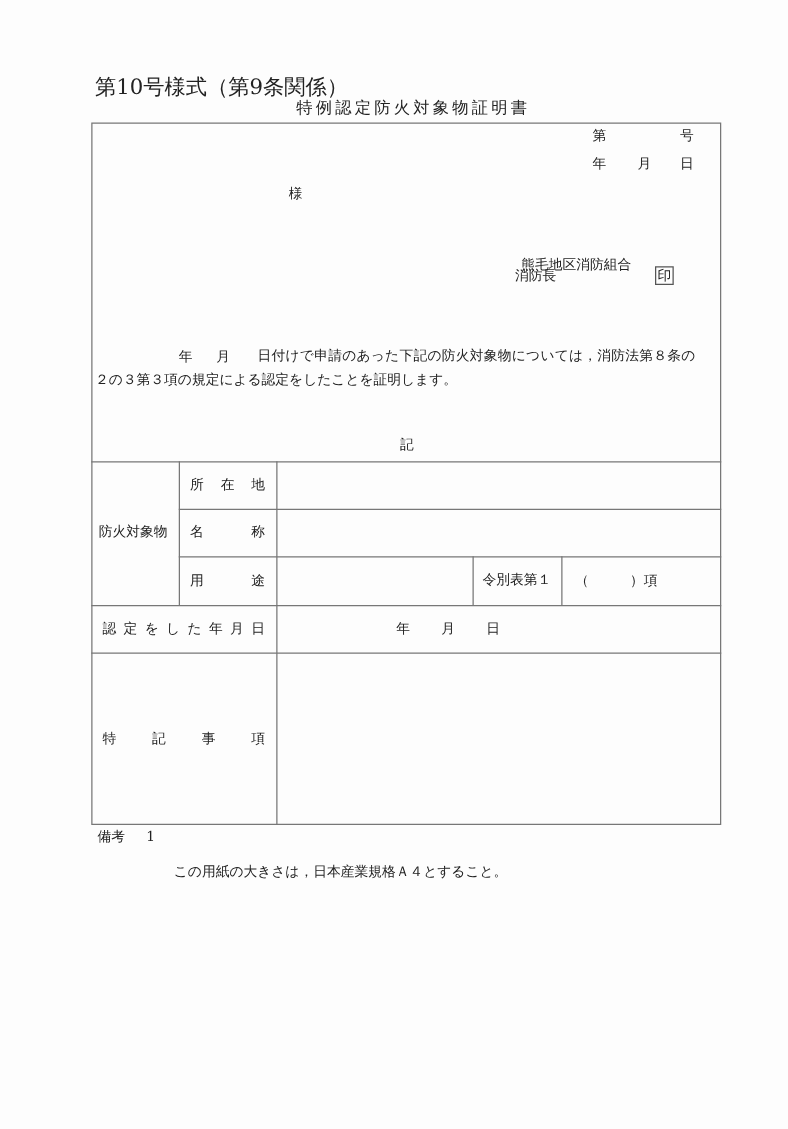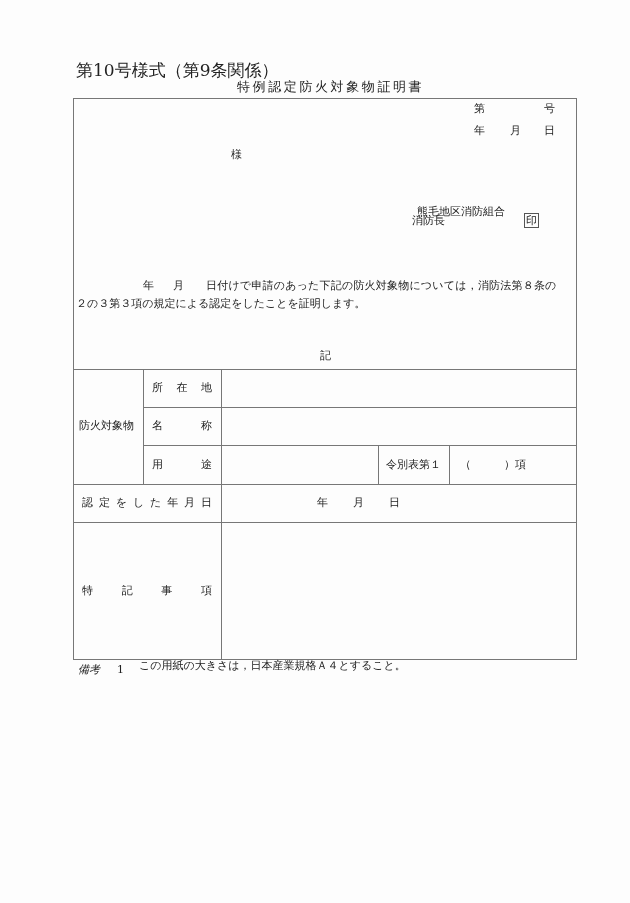--- a/index.html
+++ b/index.html
@@ -94,15 +94,15 @@
 <div class="abs" style="left:389px; top:497px;">日</div>
 
 <div class="abs spread" style="left:82px; top:585px; width:130px;">
   <span>特</span>
   <span>記</span>
   <span>事</span>
   <span>項</span>
 </div>
 <div class="abs" style="left:222px; top:523px; width:354px; height:136px;"></div>
 
-<div class="abs" style="left:78px; top:664px;font-style:italic;">備考</div>
+<div class="abs" style="left:78px; top:664px;">備考</div>
 <div class="abs" style="left:117px; top:664px;">1</div>
-<div class="abs" style="left:139px; top:660px;">この用紙の大きさは，日本産業規格Ａ４とすること。</div>
+<div class="abs" style="left:139px; top:692px;">この用紙の大きさは，日本産業規格Ａ４とすること。</div>
 
 </body></html>

